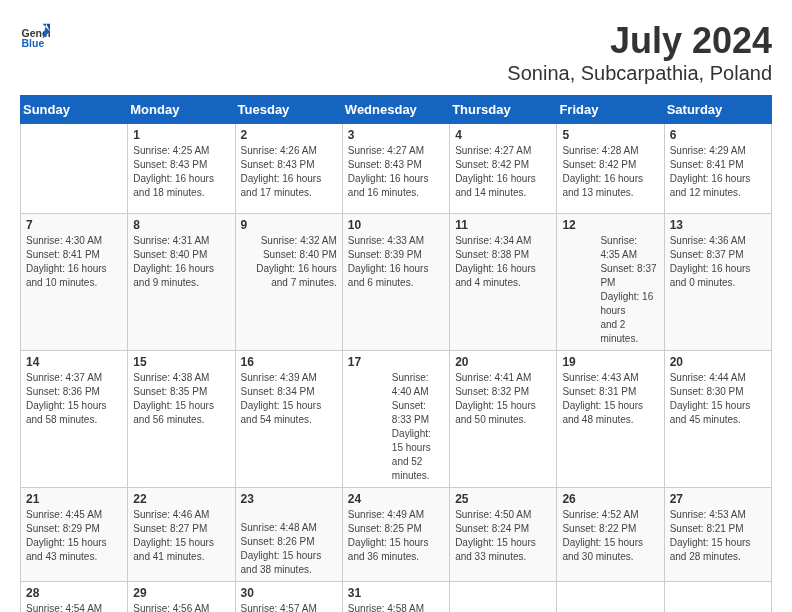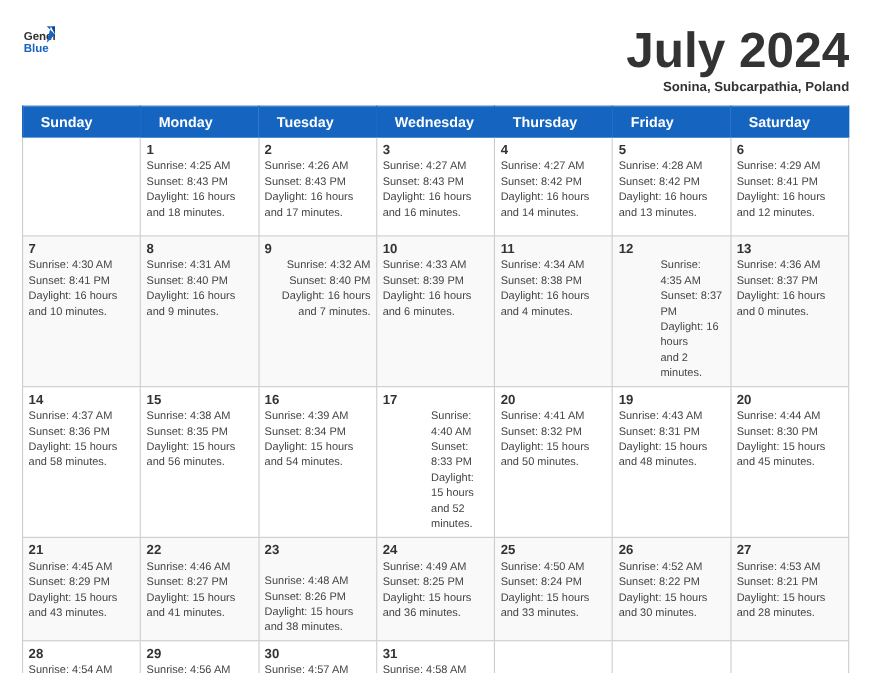--- a/index.html
+++ b/index.html
@@ -24,39 +24,39 @@
     }
     .logo-icon {
       width: 30px;
       height: 30px;
       margin-right: 2px;
     }
     .title-block {
       text-align: right;
     }
     .month-year {
-      font-size: 45px;
+      font-size: 36px;
       font-weight: bold;
       color: #333;
     }
     .location {
-      font-size: 12px;
+      font-size: 20px;
       color: #333;
-      font-weight: bold;
+      font-weight: normal;
     }
     table {
       width: 100%;
       border-collapse: collapse;
       table-layout: fixed;
     }
     thead tr th {
       background: #1565c0;
       color: #fff;
       text-align: left;
-      padding: 6px 16px;
+      padding: 6px 2px;
       font-size: 13px;
       font-weight: bold;
       border: 1px solid #1565c0;
     }
     tbody tr td {
       vertical-align: top;
       border: 1px solid #ccc;
       padding: 4px 5px;
       font-size: 10.5px;
       color: #333;

